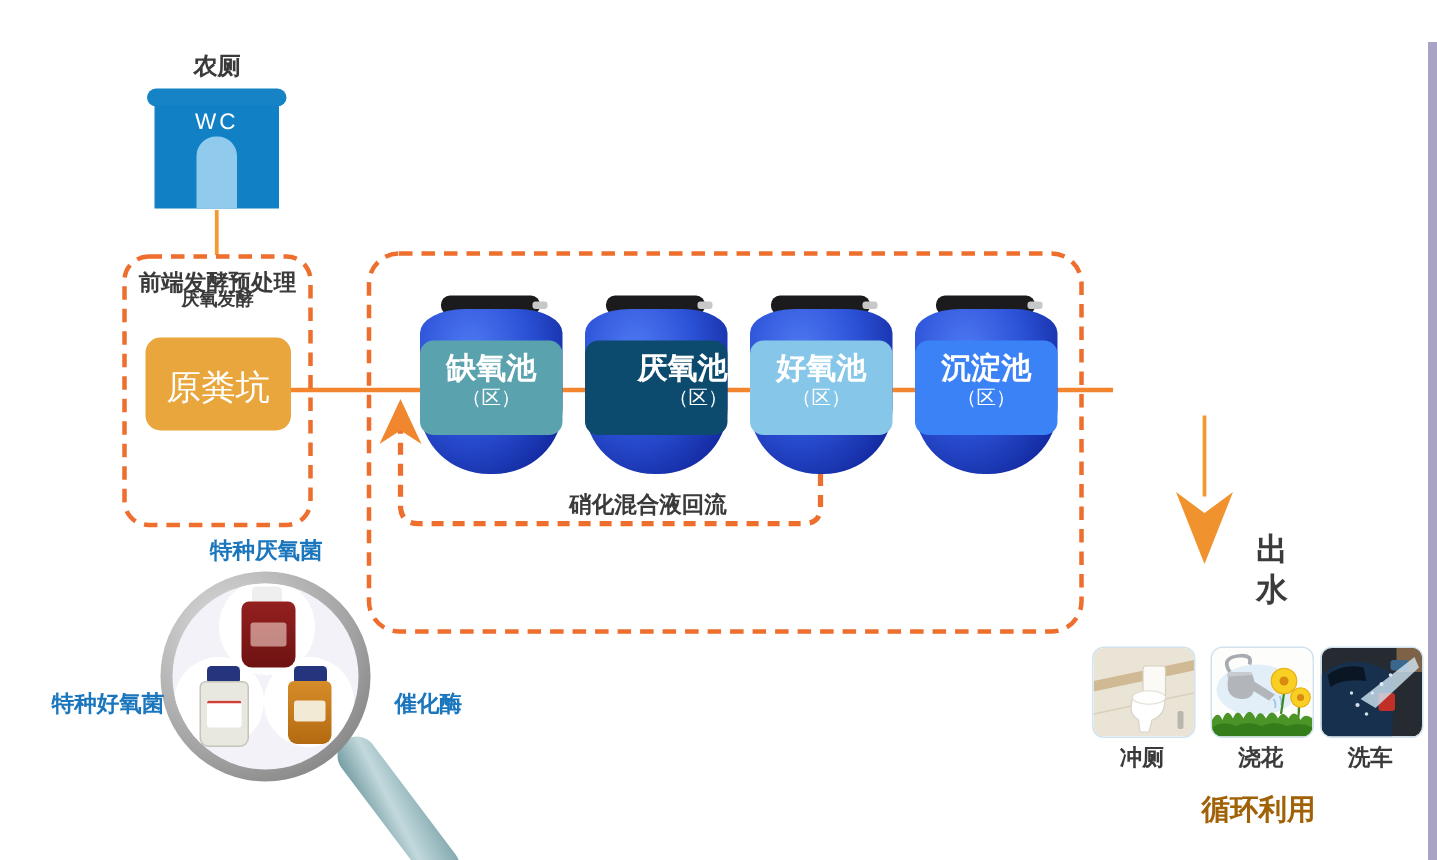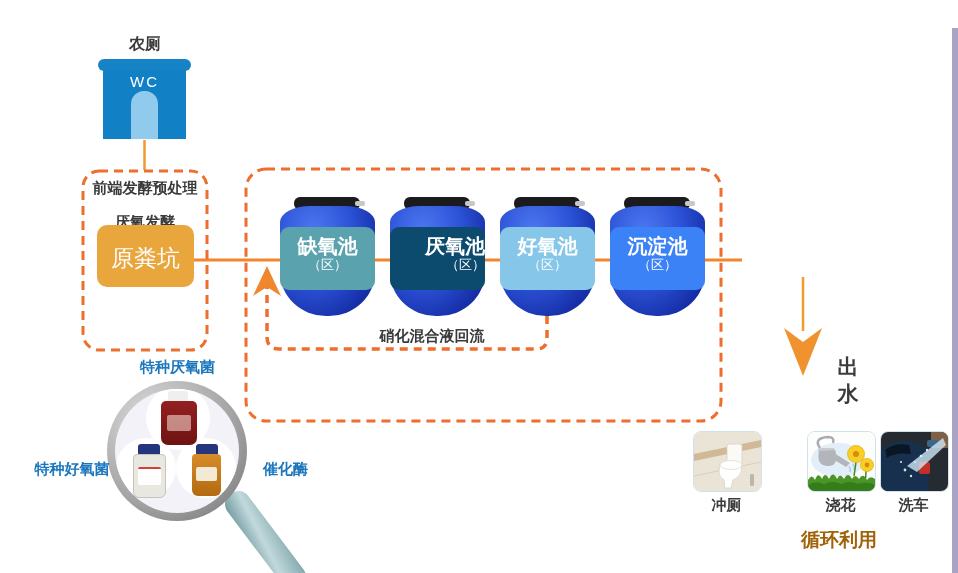--- a/index.html
+++ b/index.html
@@ -12,21 +12,21 @@
   
   .side-band{position:absolute;right:0;top:0;width:6px;height:573px;background:#a9a4c6;z-index:9;}
   
   .wc-title{left:100px;top:6px;width:90px;font-size:16px;z-index:4;}
   .wc-roof{left:98px;top:31px;width:93px;height:12px;background:#1583c6;border-radius:6px;z-index:4;}
   .wc-body{left:103px;top:42px;width:83px;height:69px;background:#1180c4;z-index:4;}
   .wc-text{left:103px;top:45px;width:83px;color:#fff;font-size:15px;letter-spacing:2px;z-index:5;}
   .wc-door{left:131px;top:63px;width:27px;height:48px;background:#90cbee;border-radius:13px 13px 0 0;z-index:5;}
   
   .pre1{left:86px;top:151px;width:118px;font-size:15px;z-index:4;}
-  .pre2{left:86px;top:185px;width:118px;font-size:15px;z-index:4;}
+  .pre2{left:86px;top:163px;width:118px;font-size:12px;z-index:4;}
   .pit{left:97px;top:197px;width:97px;height:62px;line-height:66px;background:#e9a63c;border-radius:10px;
        color:#fff;font-size:23px;z-index:4;}
   
   .blue-label{color:#1a76bd;font-size:15px;z-index:7;font-family:Liberation Mono, monospace;}
   .lab-anaerobic{left:120px;top:330px;width:115px;}
   .lab-aerobic{left:22px;top:432px;width:100px;}
   .lab-catalyst{left:248px;top:432px;width:75px;}
   
   .barrel{width:95px;height:119px;top:169px;z-index:2;}
   .barrel .lid{position:absolute;left:14px;top:0;width:66px;height:13px;background:#1b1b1d;border-radius:6px;}
@@ -41,21 +41,21 @@
   .plate .zn{font-size:13px;line-height:16px;}
   
   .recirc{left:352px;top:299px;width:160px;font-size:15px;z-index:4;}
   .aao-title{left:398px;top:356px;width:175px;font-size:20px;color:#333;z-index:4;}
   
   .sec-box{left:742px;top:210px;width:126px;height:38px;line-height:38px;background:#1094d6;border-radius:11px;
            color:#fff;font-size:15px;z-index:4;}
   .outflow{left:831px;top:325px;width:34px;font-size:21px;line-height:27px;color:#3b3b3b;z-index:4;}
   
   .photo{top:403px;width:67px;height:59px;border:1px solid #cfe2ee;border-radius:8px;overflow:hidden;z-index:4;background:#fff;}
-  .p1{left:693px;} .p2{left:807px;} .p3{left:880px;}
+  .p1{left:728px;} .p2{left:807px;} .p3{left:880px;}
   .photo-label{top:468px;width:67px;font-size:15px;z-index:4;}
   .reuse-title{left:789px;top:499px;width:100px;font-size:19px;color:#a16207;z-index:4;}
   
   .handle{left:222px;top:464px;width:26px;height:118px;border-radius:13px;z-index:4;
           background:linear-gradient(100deg,#6e979d 0%,#c2d9dc 45%,#7fa6ac 100%);
           transform:rotate(-37deg);transform-origin:13px 8px;}
   .rim{left:107px;top:353px;width:140px;height:140px;border-radius:50%;z-index:5;
        background:radial-gradient(circle at 32% 28%,#dcdcdc 0%,#a2a2a2 60%,#6f6f6f 100%);}
   .glass{position:absolute;left:8px;top:8px;width:124px;height:124px;border-radius:50%;background:#f3f2f8;overflow:hidden;}
   .halo{position:absolute;background:#ffffff;border-radius:50%;}

